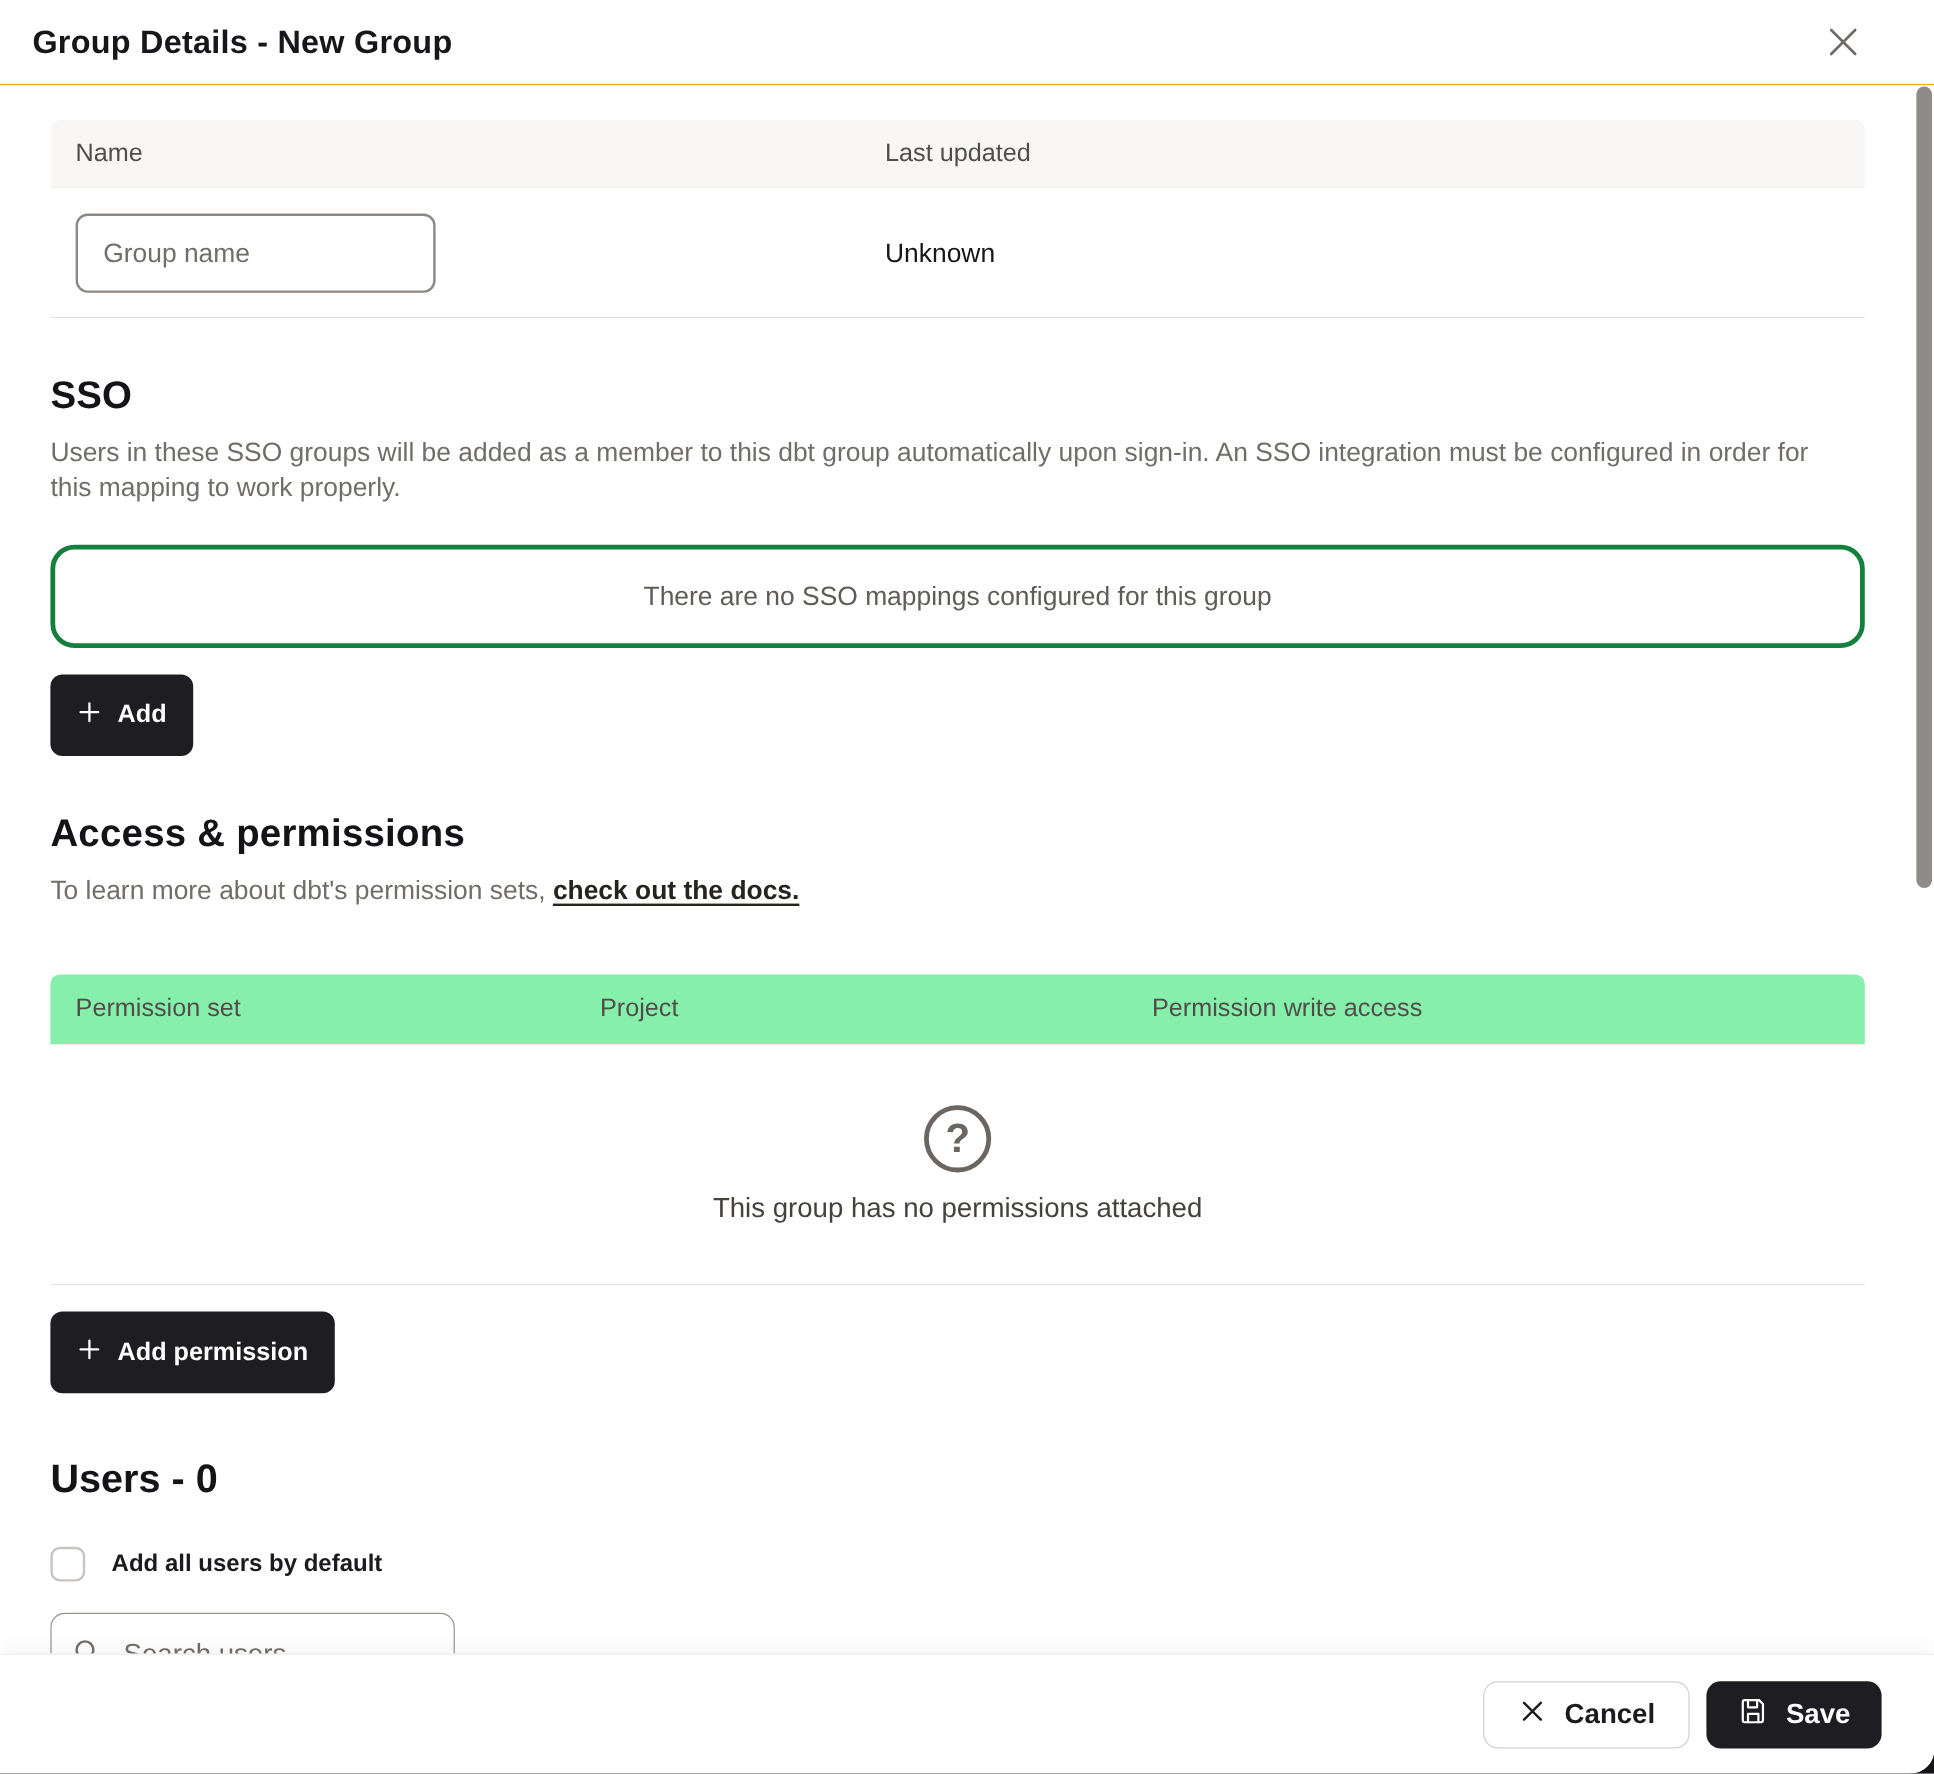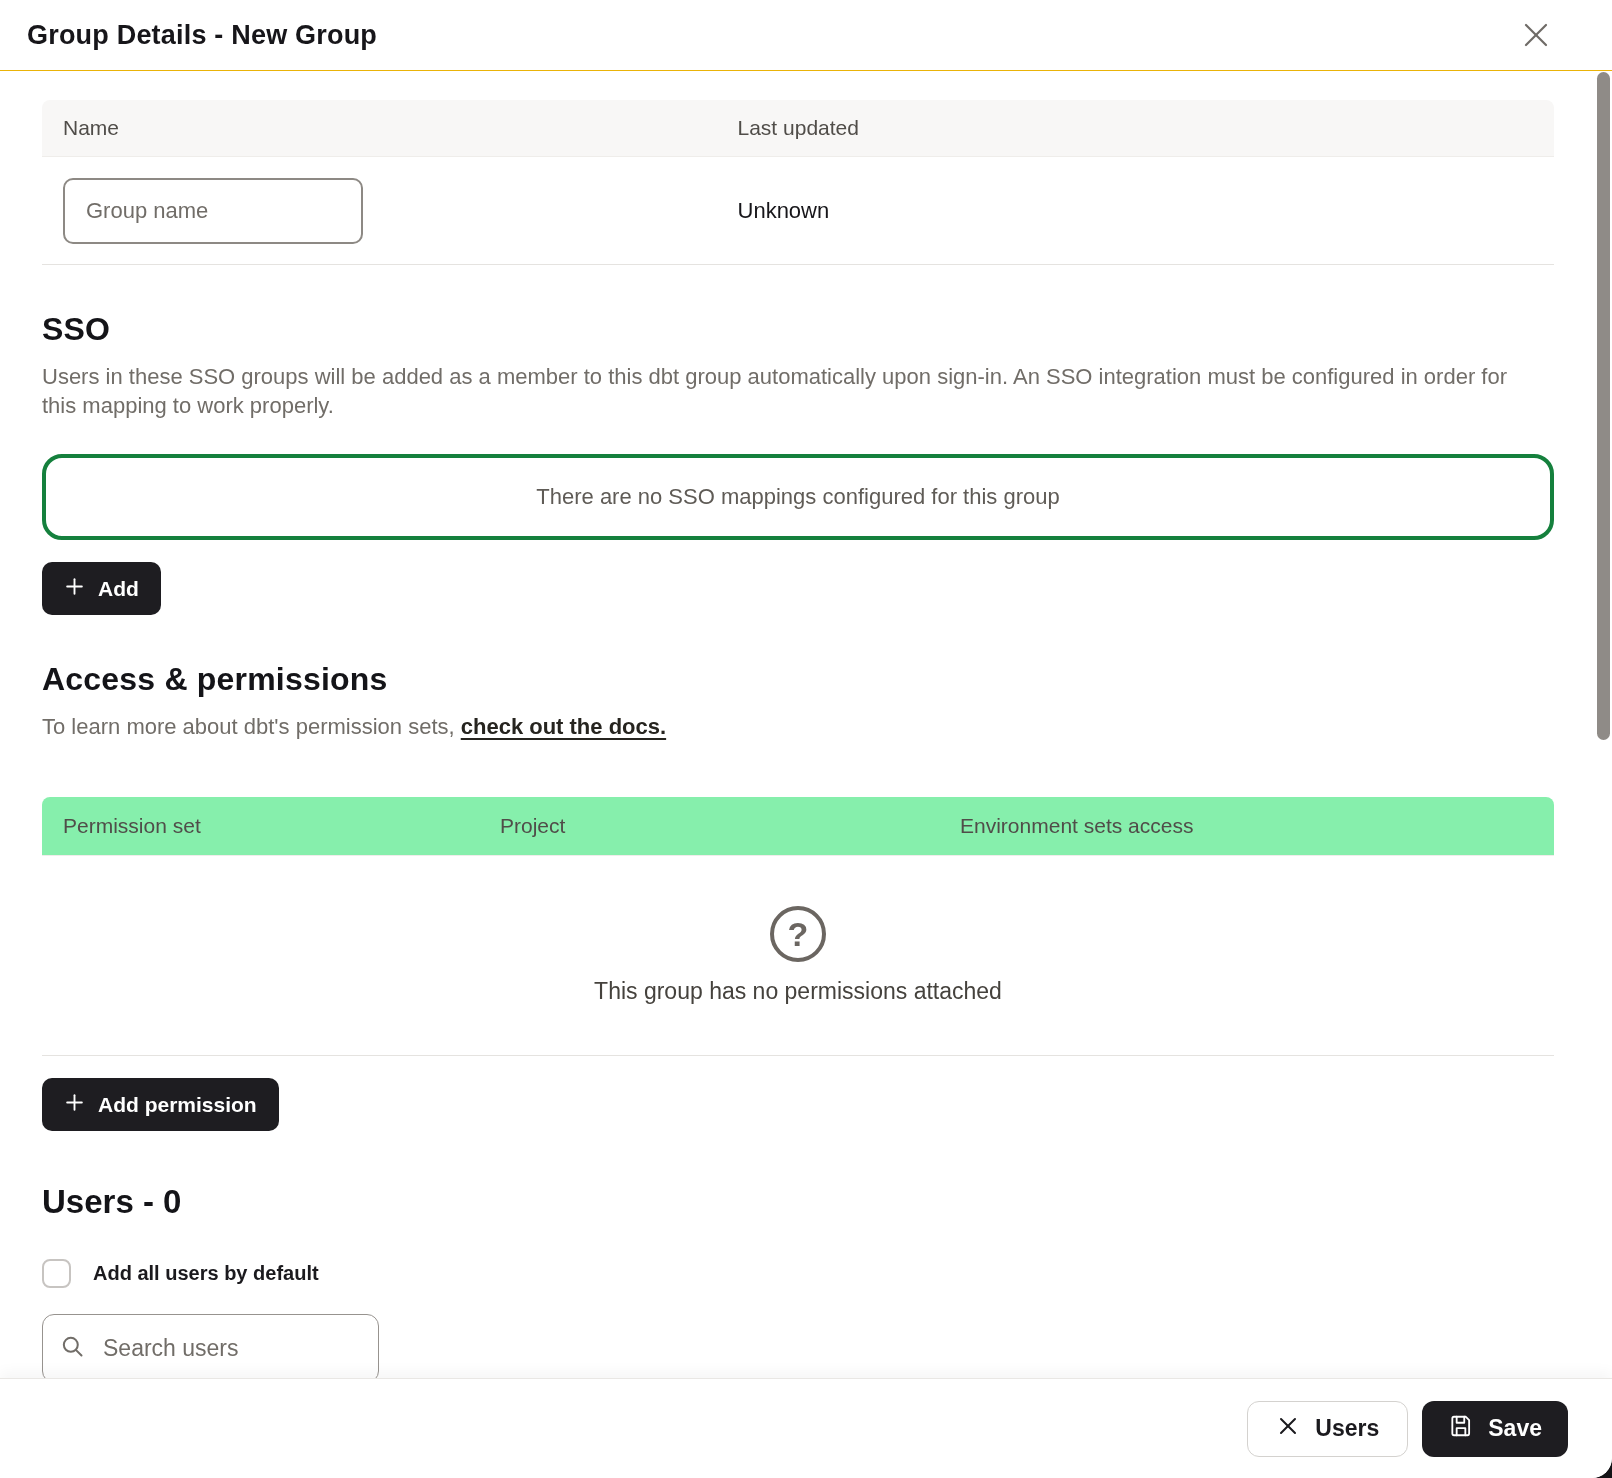--- a/index.html
+++ b/index.html
@@ -90,21 +90,21 @@
     display: flex; align-items: center; justify-content: center;
     font-size: 22px; color: #5f5b56;
     background: #fff;
   }
   
   .btn-dark {
     margin-top: 22px;
     display: inline-flex; align-items: center; gap: 13px;
     background: #1e1d21; color: #fff;
     border: none; border-radius: 10px;
-    height: 53px; padding: 0 22px;
+    height: 68px; padding: 0 22px;
     font-size: 21px; font-weight: 700;
     font-family: "Liberation Sans", sans-serif;
     cursor: pointer;
   }
   
   .perm-head {
     margin-top: 56px; height: 59px;
     background: #86efac;
     border-radius: 8px 8px 0 0;
     border-bottom: 1px solid #efedea;
@@ -235,21 +235,21 @@
       </button>
     </section>
 
     <section>
       <h2 class="section-h">Access &amp; permissions</h2>
       <p class="section-p"><span>To learn more about dbt's permission sets, </span><a class="docs-link">check out the docs.</a></p>
 
       <div class="perm-head">
         <div class="pcol-1">Permission set</div>
         <div class="pcol-2">Project</div>
-        <div class="pcol-3">Environment sets access</div>
+        <div class="pcol-3">Permission write access</div>
       </div>
 
       <div class="perm-empty">
         <div class="help-circle">
           <span>?</span>
         </div>
         <div class="perm-empty-text">This group has no permissions attached</div>
       </div>
 
       <button class="btn-dark">
@@ -287,21 +287,21 @@
   <div class="scroll-thumb"></div>
 
   <footer class="modal-footer">
     <button class="btn-cancel">
       <span>
         <svg width="24" height="24" viewBox="0 0 24 24" fill="none" stroke="#1b1a1e" stroke-width="2" stroke-linecap="round">
           <line x1="5" y1="5" x2="19" y2="19"></line>
           <line x1="19" y1="5" x2="5" y2="19"></line>
         </svg>
       </span>
-      <span>Users</span>
+      <span>Cancel</span>
     </button>
     <button class="btn-save">
       <span>
         <svg width="26" height="26" viewBox="0 0 24 24" fill="none" stroke="#ffffff" stroke-width="1.7" stroke-linejoin="round" stroke-linecap="round">
           <path d="M5.5 3.5h11l3 3V19a1.5 1.5 0 0 1-1.5 1.5H5.5A1.5 1.5 0 0 1 4 19V5a1.5 1.5 0 0 1 1.5-1.5z"></path>
           <path d="M8 3.5v5.5h7V3.5"></path>
           <path d="M8 20.5v-6.5h8v6.5"></path>
         </svg>
       </span>
       <span>Save</span>

